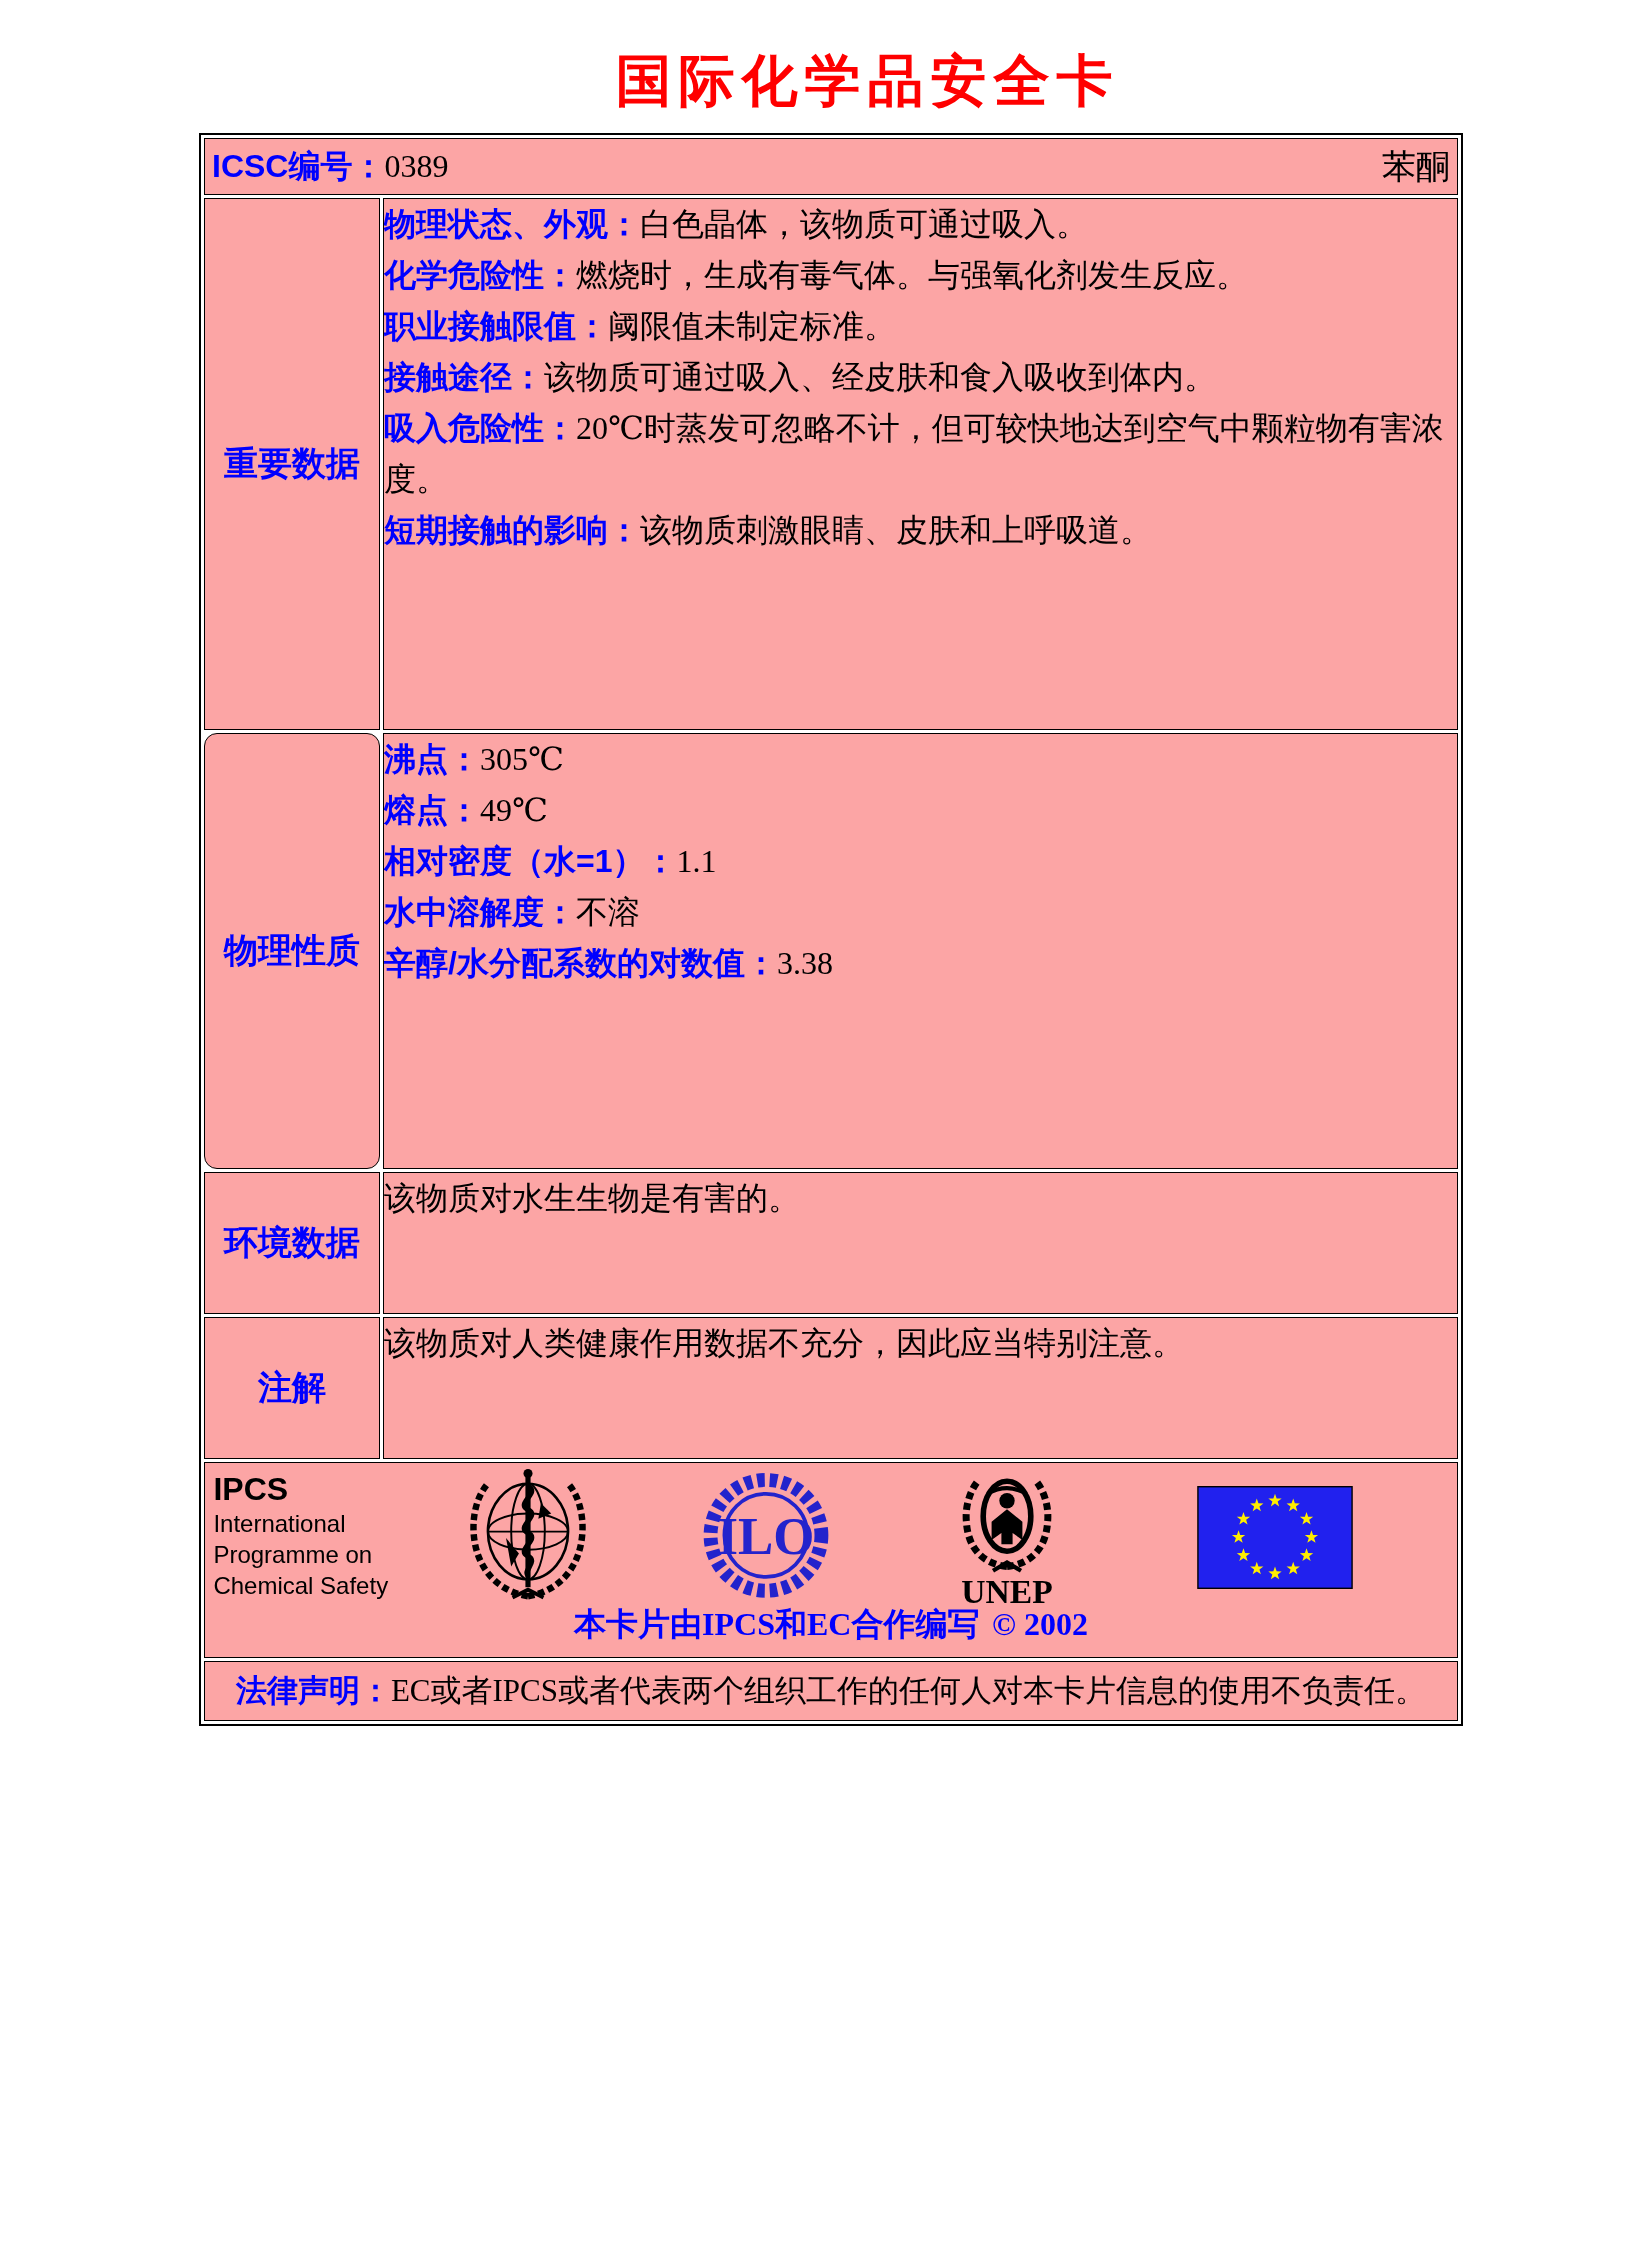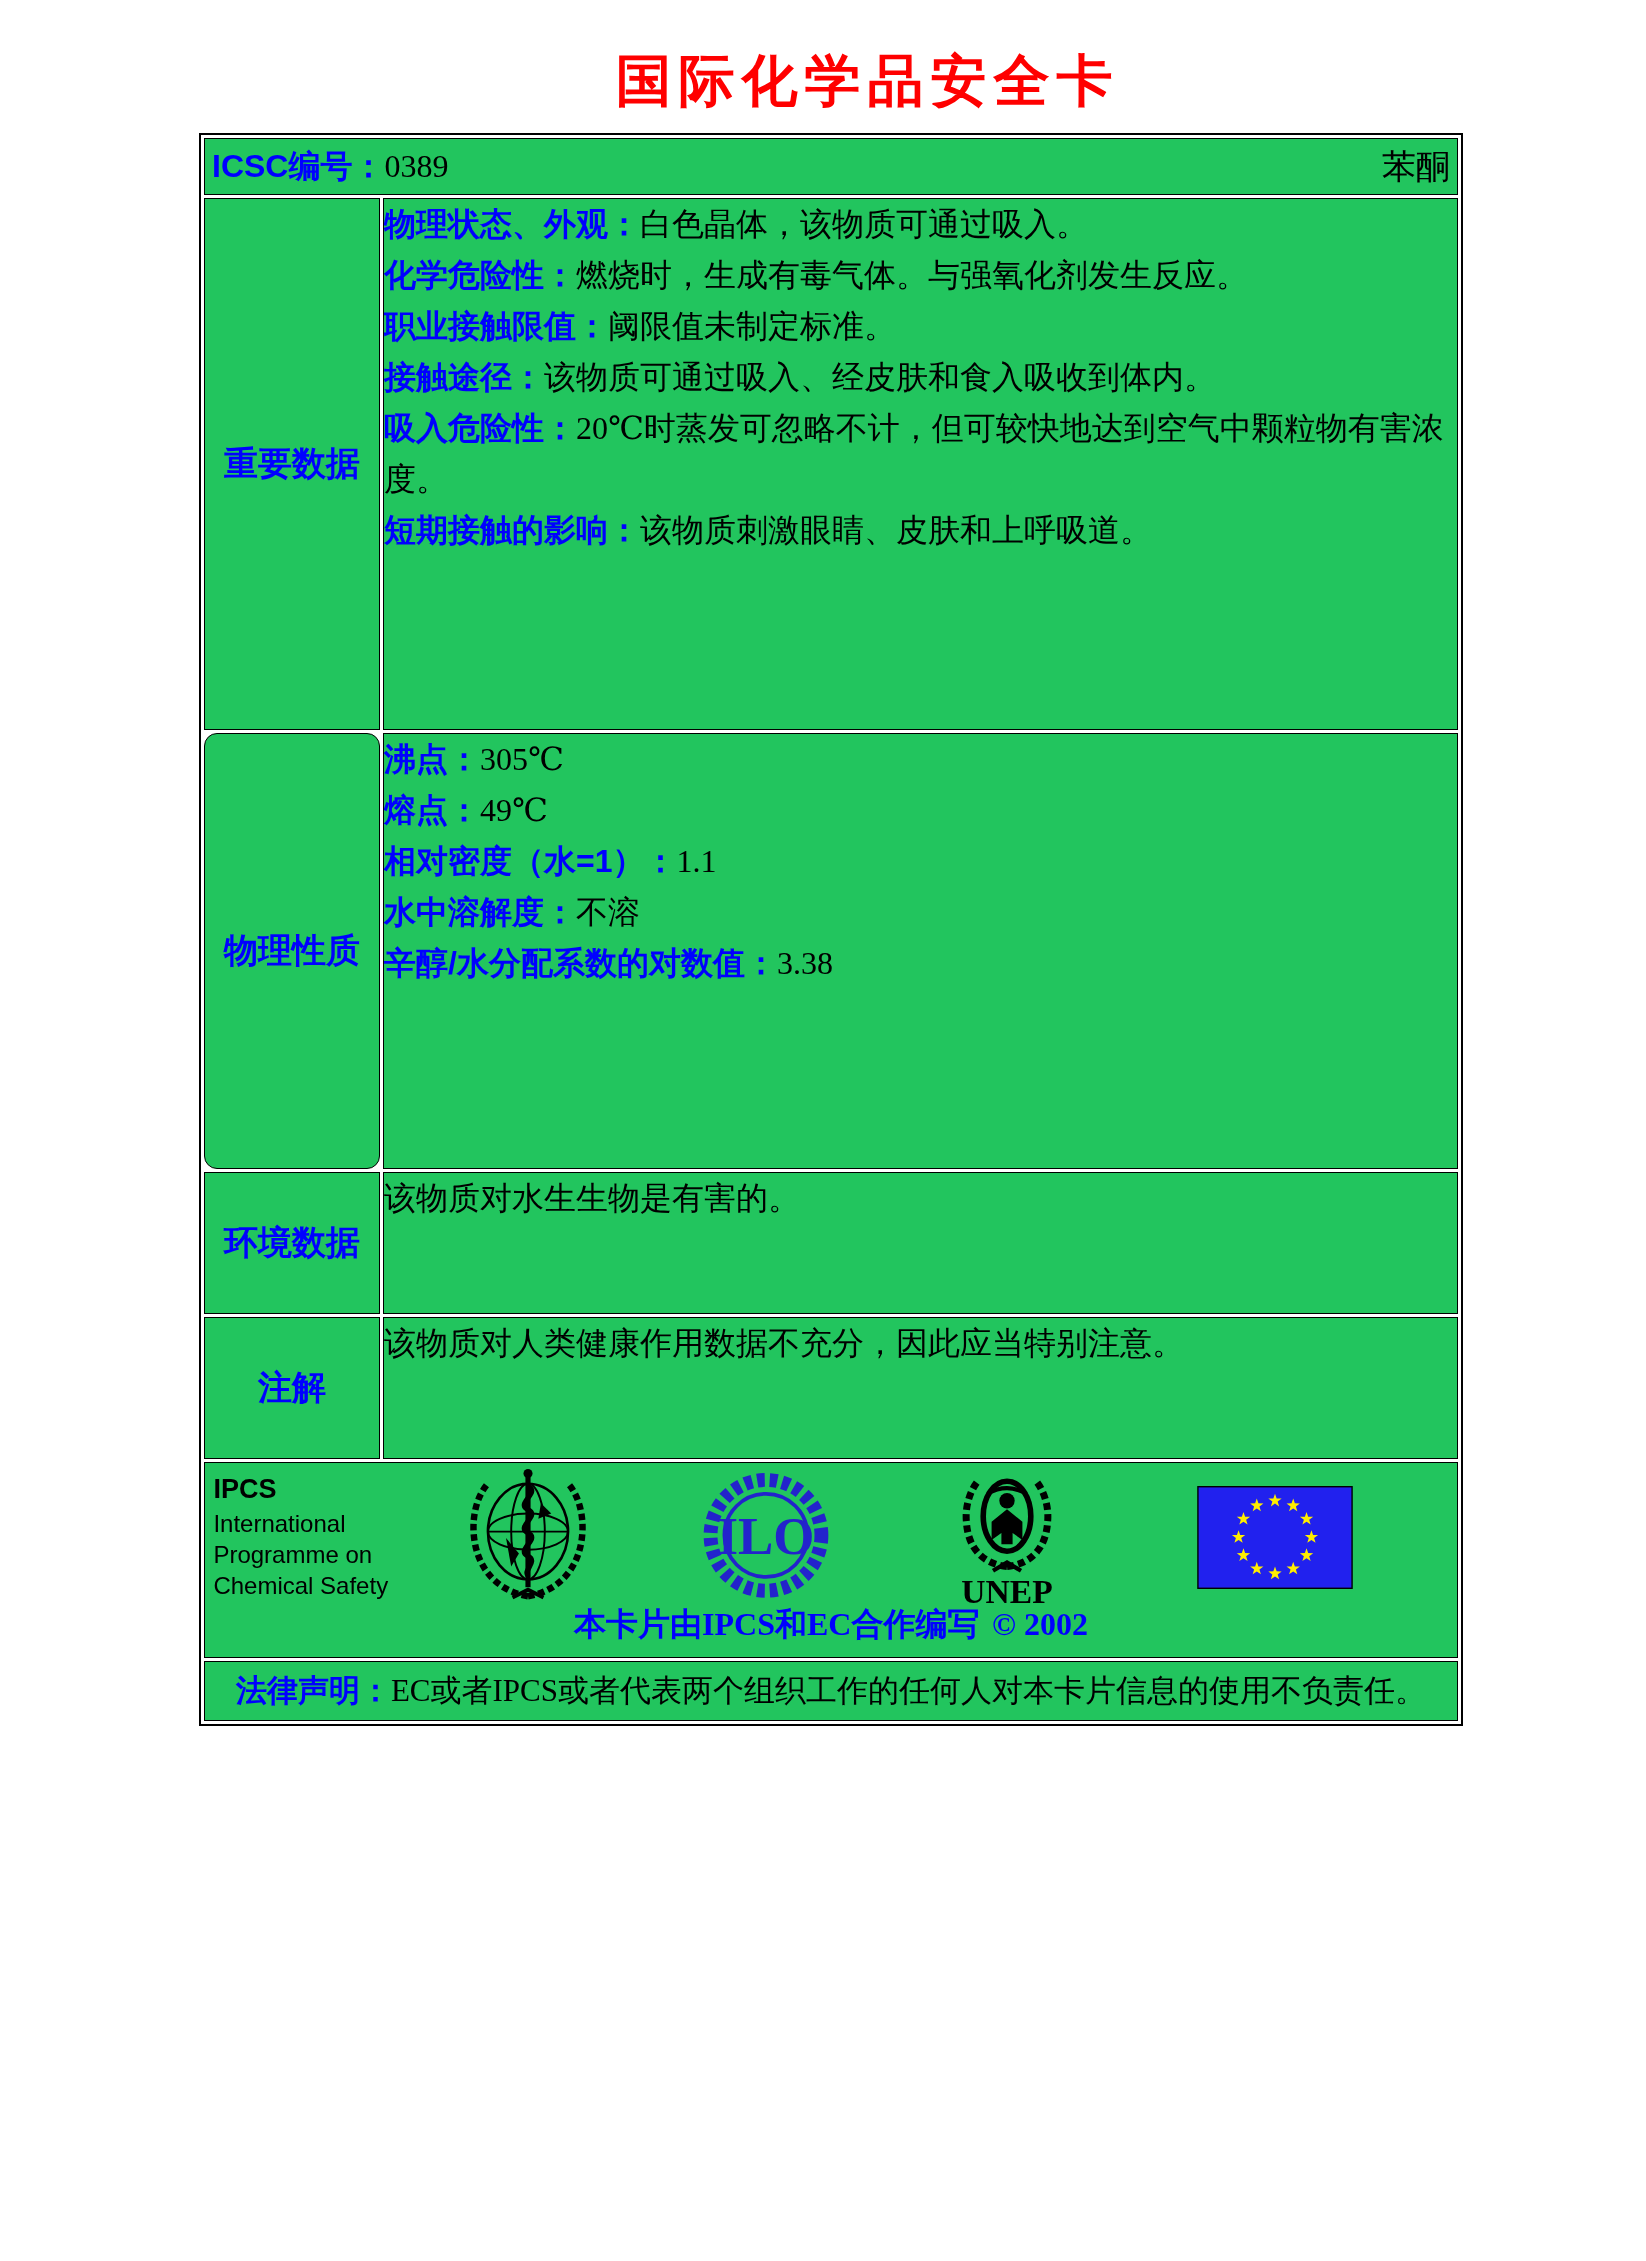--- a/index.html
+++ b/index.html
@@ -26,21 +26,21 @@
     position:absolute;left:199px;top:133px;
     width:1264px;
     table-layout:fixed;
     border:2.1px solid #000;
     border-collapse:separate;
     border-spacing:3.5px;
     background:#fff;
   }
   table.card td{
     border:1.4px solid #000;
-    background:#22c55e;
+    background:#fca5a5;
     padding:0;
     overflow:hidden;
   }
   col.c-label{width:176px;}
 
   
   td.hdr{height:55px;vertical-align:middle;}
   .hdr-flex{display:flex;justify-content:space-between;align-items:center;padding:0 7px;}
   .icsc-label{
     font-family:"Liberation Sans","DejaVu Sans",sans-serif;
@@ -64,21 +64,21 @@
     font-family:"Liberation Sans","DejaVu Sans",sans-serif;
     font-weight:bold;color:#0000ff;
   }
   .btxt{font-family:"Liberation Serif","DejaVu Serif",serif;color:#000;}
 
   
   td.logos-cell{height:194px;}
   .logos-wrap{position:relative;width:100%;height:194px;}
   .ipcs-block{position:absolute;left:8.4px;top:7px;
     font-family:"Liberation Sans","DejaVu Sans",sans-serif;color:#000;}
-  .ipcs-acronym{font-weight:bold;font-size:27px;line-height:38px;}
+  .ipcs-acronym{font-weight:bold;font-size:32px;line-height:38px;}
   .ipcs-line{font-size:24px;line-height:31px;}
   .logo{position:absolute;}
   .who-logo{left:258px;top:3.5px;}
   .ilo-logo{left:498px;top:8.4px;}
   .unep-logo{left:732px;top:0px;}
   .eu-flag{left:992px;top:22.5px;}
   .logos-caption{
     position:absolute;left:0;top:140px;width:100%;
     text-align:center;font-size:32px;color:#0000ff;
   }

